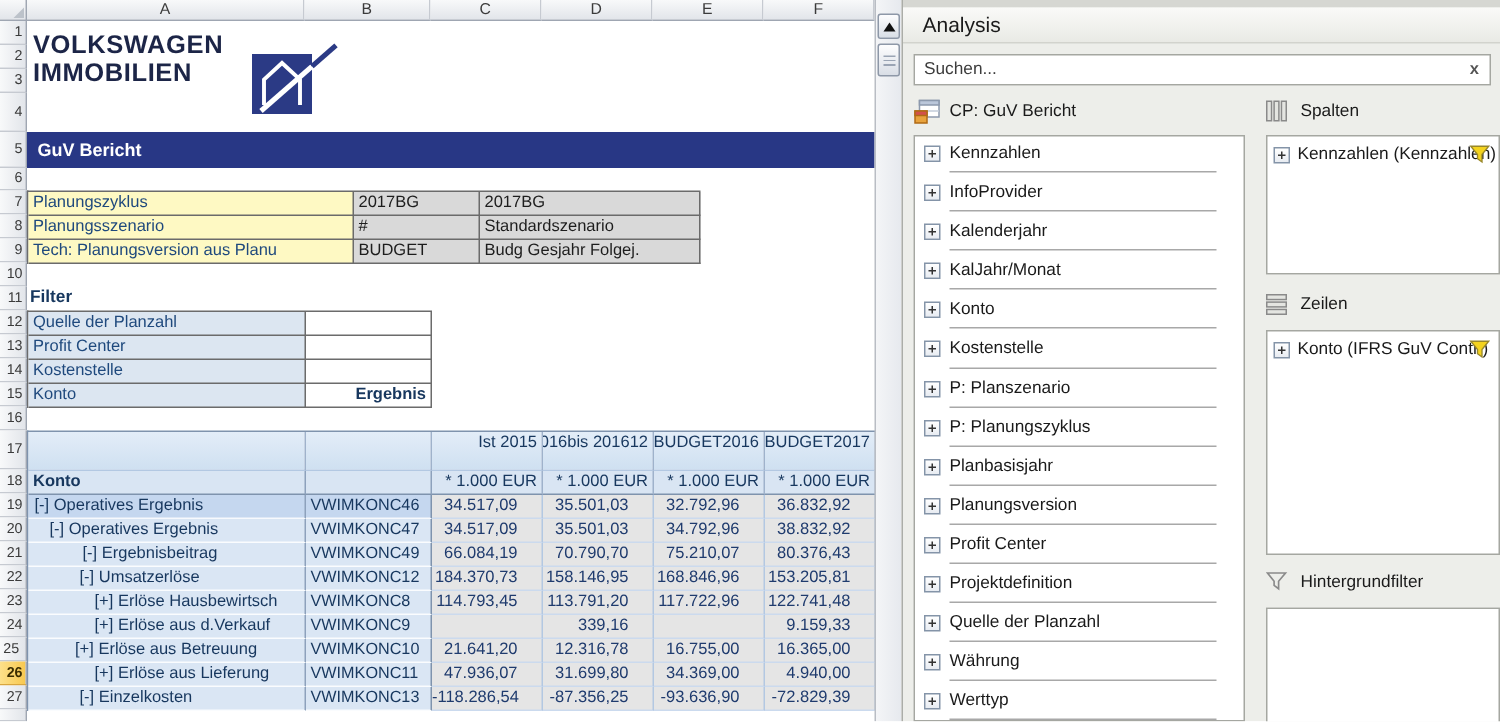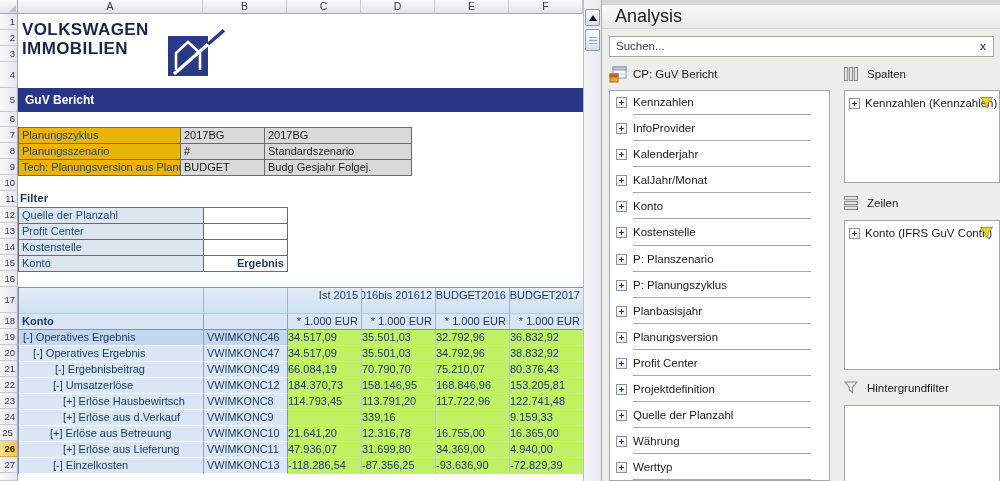--- a/index.html
+++ b/index.html
@@ -30,21 +30,21 @@
     font-size:17px; line-height:19px; letter-spacing:0.4px; }
   #logo-icon { position:absolute; left:158px; top:26px; width:72px; height:56px; }
   
   #guvbar { position:absolute; left:18px; top:88px; width:565px; height:24px;
     background:#283785; color:#fff; font-weight:bold; font-size:12px;
     line-height:24px; padding-left:7px; }
   #infotable { position:absolute; left:18px; top:127px; border-top:1px solid #6b6b6b; border-left:1px solid #6b6b6b; }
   .irow { display:flex; }
   .ic { height:16px; line-height:15px; border-right:1px solid #6b6b6b; border-bottom:1px solid #6b6b6b;
     padding:0 3px; white-space:nowrap; overflow:hidden; }
-  .ic.lab { width:162px; background:#eab308; color:#1F497D; }
+  .ic.lab { width:217px; background:#fef9c3; color:#1F497D; }
   .ic.v1 { width:84px; background:#D9D9D9; color:#1d1d1d; }
   .ic.v2 { width:147px; background:#D9D9D9; color:#1d1d1d; }
   #filterhead { position:absolute; left:20px; top:192px; font-weight:bold; color:#17375E; font-size:11.5px; }
   #filtertable { position:absolute; left:18px; top:207px; border-top:1px solid #6b6b6b; border-left:1px solid #6b6b6b; }
   .fc { height:16px; line-height:15px; border-right:1px solid #6b6b6b; border-bottom:1px solid #6b6b6b;
     padding:0 3px; white-space:nowrap; overflow:hidden; }
   .fc.lab { width:185px; background:#DCE6F1; color:#1F497D; }
   .fc.val { width:84px; background:#fff; }
   .fc.val.result { text-align:right; font-weight:bold; color:#17375E; }
   
@@ -58,40 +58,40 @@
     color:#17375E; line-height:12px; }
   .unit { background:#D9E5F3; color:#17375E; text-align:right; padding-right:3px;
     border-right:1px solid #9FB2CB; border-bottom:1px solid #7F93AD; }
   .kontoh { background:#D9E5F3; color:#17375E; font-weight:bold; padding-left:3px;
     border-right:1px solid #8DA1BC; border-bottom:1px solid #7F93AD; }
   .lbl { background:#DAE6F4; color:#17375E; border-right:1px solid #8DA1BC;
     border-bottom:1px solid rgba(255,255,255,0.85); }
   .code { background:#DAE6F4; color:#17375E; border-right:1px solid #7F93AD;
     border-bottom:1px solid rgba(255,255,255,0.85); padding-left:3px; font-size:10.8px; }
   .lvl0 .lbl, .lvl0 .code { background:#C5D7EF; }
-  .num { background:#bef264; color:#1F3B6E; padding-right:2px;
+  .num { background:#e5e5e5; color:#1F3B6E; text-align:right; padding-right:16px;
     border-right:1px solid #B3C8E2; border-bottom:1px solid #CBDAEE; }
   
   #vscroll { position:absolute; left:583px; top:0; width:18px; height:481px;
     background:linear-gradient(to right,#F4F5F7,#E6E9EE); border-left:1px solid #B9BDC4; }
   .sbtn { position:absolute; left:1px; width:15px; height:17px; border:1px solid #8E98A8; border-radius:2px;
     background:linear-gradient(#FDFDFE,#D9DEE6); }
   .sbtn .tri { position:absolute; left:3px; top:5px; width:0; height:0;
     border-left:4px solid transparent; border-right:4px solid transparent; border-bottom:6px solid #111; }
   #sthumb { position:absolute; left:1px; top:29px; width:15px; height:22px; border:1px solid #8E98A8; border-radius:2px;
     background:linear-gradient(#FDFDFE,#D9DEE6); }
   #sthumb:after { content:""; position:absolute; left:3px; top:7px; width:8px; height:7px;
     background:repeating-linear-gradient(#9AA4B4 0 1px, transparent 1px 3px); }
   
   #panel { position:absolute; left:601px; top:0; width:399px; height:481px;
     background:#EDEEEA; border-left:1px solid #ABADA8; font-size:11.5px; color:#1a1a1a; }
   #panel-topstrip { position:absolute; left:0; top:0; width:399px; height:5px; background:#D6D7D2; }
   #panel-title { position:absolute; left:0; top:5px; width:399px; height:24px;
     background:linear-gradient(#FAFAF8,#E9EAE5); border-bottom:1px solid #D2D3CD;
-    font-size:18px; line-height:23px; padding-left:13px; color:#1a1a1a; }
+    font-size:14px; line-height:23px; padding-left:13px; color:#1a1a1a; }
   #search { position:absolute; left:7px; top:36px; width:385px; height:21px;
     background:#fff; border:1px solid #A5A7A1; }
   #search .ph { position:absolute; left:6px; top:3px; color:#3c3c3c; }
   #search .clr { position:absolute; right:7px; top:3px; color:#555; font-weight:bold; font-size:11px; }
   .sechdr { position:absolute; height:16px; line-height:15px; }
   .sechdr .lbl-t { position:absolute; left:24px; top:0; white-space:nowrap; }
   .icon16 { position:absolute; left:0; top:-1px; }
   #tree { position:absolute; left:7px; top:90px; width:221px; height:391px;
     background:#fff; border:1px solid #A5A7A1; overflow:hidden; }
   .titem { position:relative; height:26.1px; }

